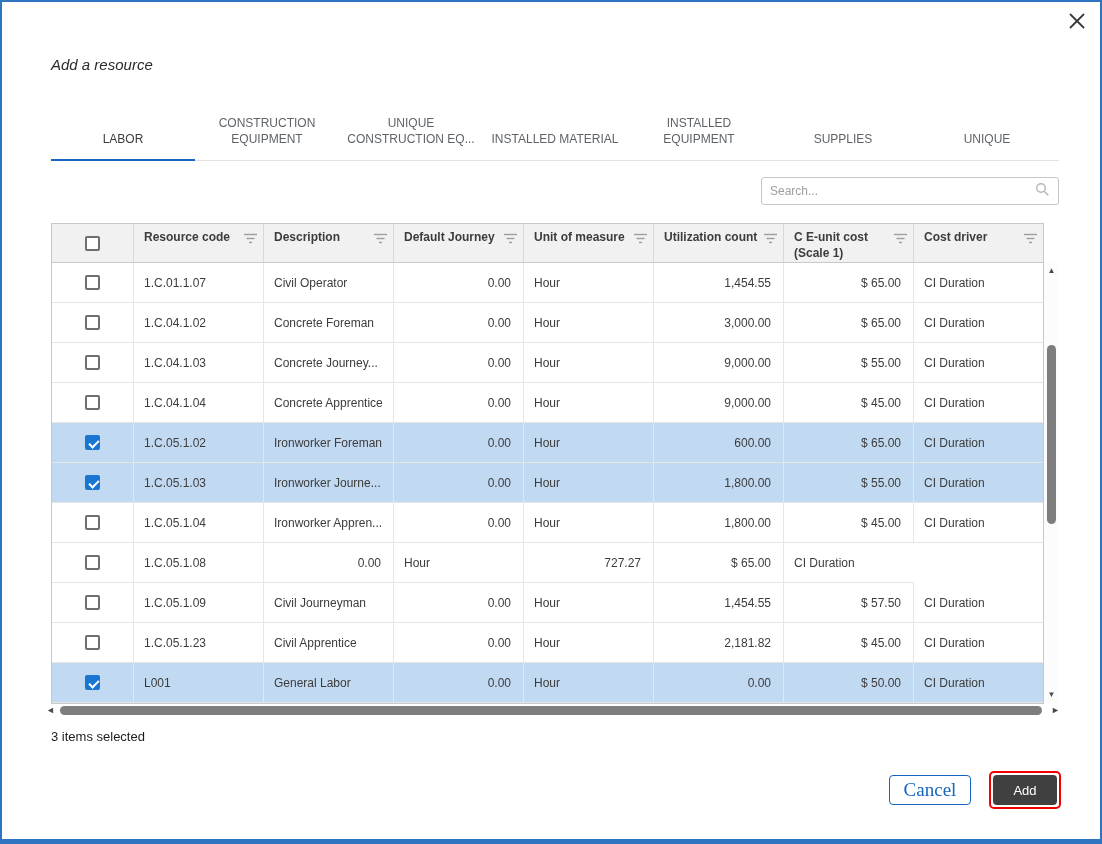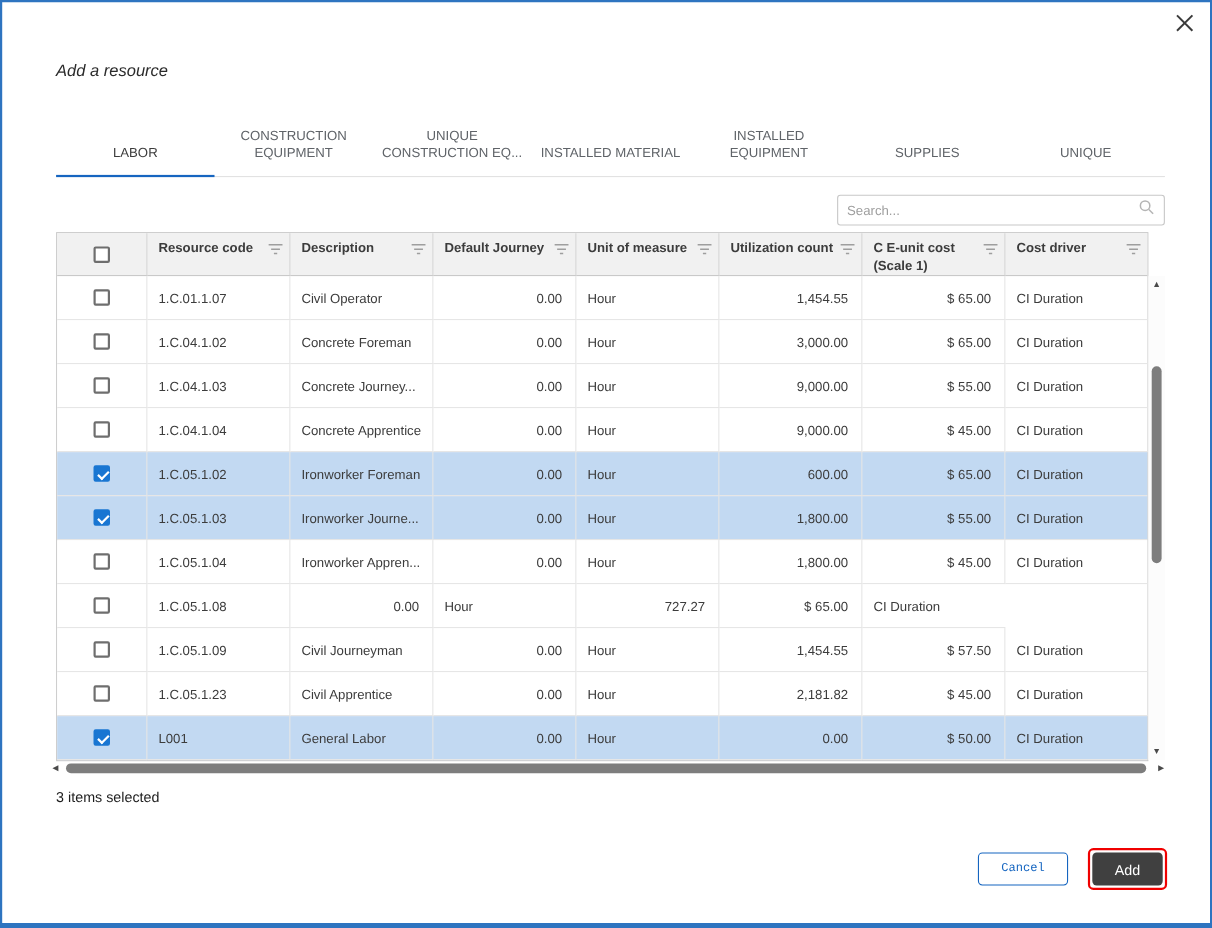--- a/index.html
+++ b/index.html
@@ -61,21 +61,21 @@
     padding: 0 8px; background: #fff;
   }
   .search-box input {
     flex: 1; border: none; outline: none;
     font-size: 12px; color: #333;
     font-family: "Liberation Sans", sans-serif;
   }
   .search-box input::placeholder { color: #9e9e9e; }
 
   
-  .table-wrap { margin-top: 6px; display: flex; }
+  .table-wrap { margin-top: 18px; display: flex; }
   .table-main { width: 993px; border: 1px solid #c9c9c9; background: #fff; }
 
   .thead, .tr {
     display: grid;
     grid-template-columns: 82px 130px 130px 130px 130px 130px 130px 129px;
   }
   .thead { background: #f1f1f1; }
   .th {
     height: 39px;
     border-right: 1px solid #d8d8d8;
@@ -147,22 +147,22 @@
   .status { margin-top: 12px; font-size: 13px; color: #1c1c1c; }
 
   
   .actions {
     position: absolute; right: 39px; bottom: 30px;
     display: flex; align-items: center; gap: 18px;
   }
   .btn-cancel {
     width: 82px; height: 30px;
     background: #fff; border: 1px solid #1565c0; border-radius: 4px;
-    color: #1565c0; font-size: 11px; font-weight: 500;
-    font-family: Liberation Mono, monospace; cursor: pointer;
+    color: #1565c0; font-size: 19px; font-weight: 500;
+    font-family: Liberation Serif, serif; cursor: pointer;
   }
   .add-highlight {
     border: 2px solid #f00000; border-radius: 5px; padding: 2px;
   }
   .btn-add {
     width: 64px; height: 30px;
     background: #404040; border: none; border-radius: 4px;
     color: #fff; font-size: 13px; font-weight: 500;
     font-family: "Liberation Sans", sans-serif; cursor: pointer;
   }

